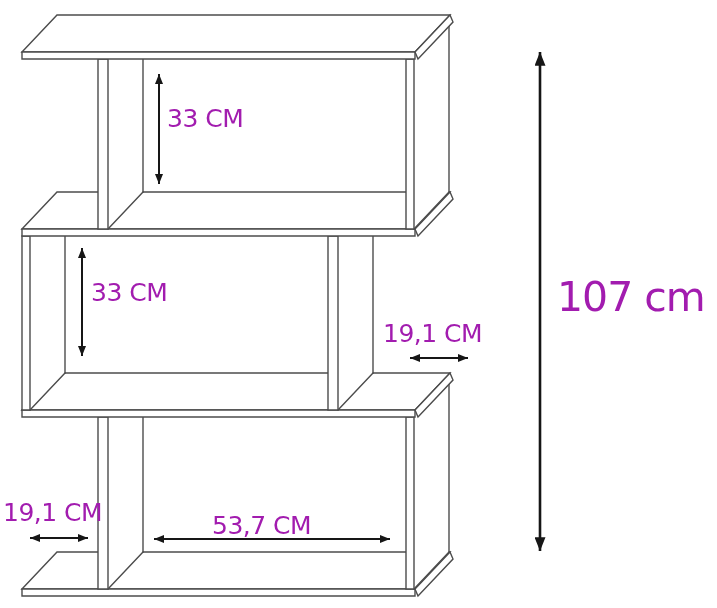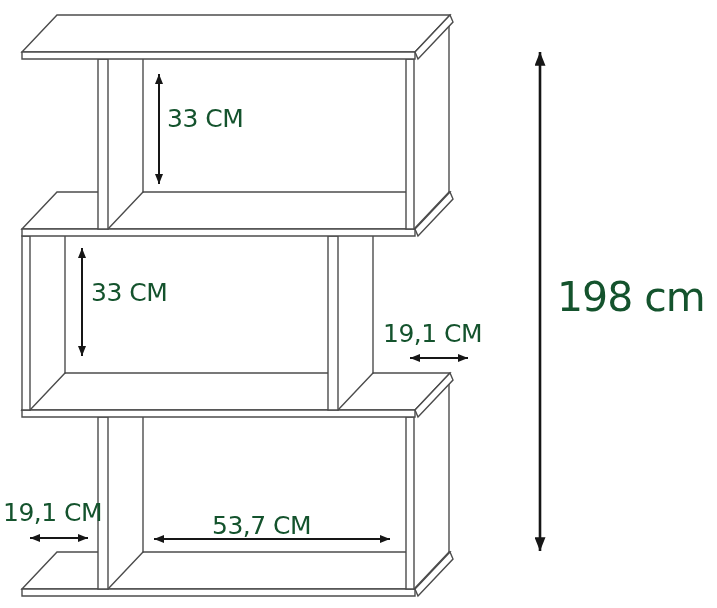--- a/index.html
+++ b/index.html
@@ -6,21 +6,21 @@
   .stage{
     position:relative;
     width:717px;height:608px;
     background:#ffffff;
     overflow:hidden;
     font-family:"DejaVu Sans","Liberation Sans",sans-serif;
   }
   .drawing{position:absolute;left:0;top:0;}
   .dim-label{
     position:absolute;
-    color:#14532d;
+    color:#a21caf;
     font-size:25px;
     line-height:1.1;
     white-space:nowrap;
     letter-spacing:-0.5px;
   }
   .dim-label.total{
     font-size:41px;
     letter-spacing:-1px;
   }
   .furn{stroke:#4c4c4c;stroke-width:1.4;fill:none;stroke-linecap:round;}
@@ -126,15 +126,15 @@
   <div class="dim-label" style="left:167px;top:105px;">33 CM</div>
 
   <div class="dim-label" style="left:91px;top:279px;">33 CM</div>
 
   <div class="dim-label" style="left:383px;top:320px;">19,1 CM</div>
 
   <div class="dim-label" style="left:3px;top:499px;">19,1 CM</div>
 
   <div class="dim-label" style="left:212px;top:512px;">53,7 CM</div>
 
-  <div class="dim-label total" style="left:557px;top:275px;">198 cm</div>
+  <div class="dim-label total" style="left:557px;top:275px;">107 cm</div>
 
 </div>
 
 </body></html>

